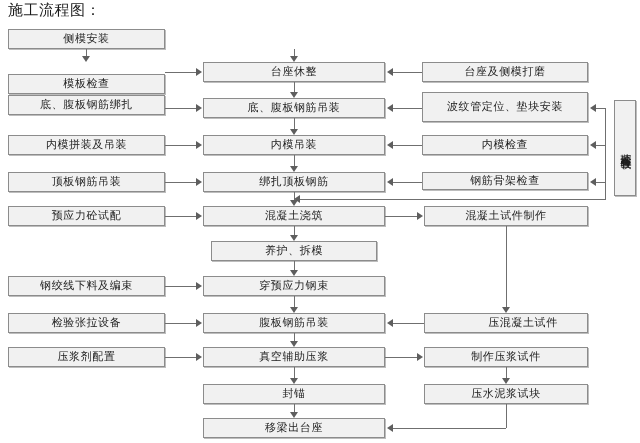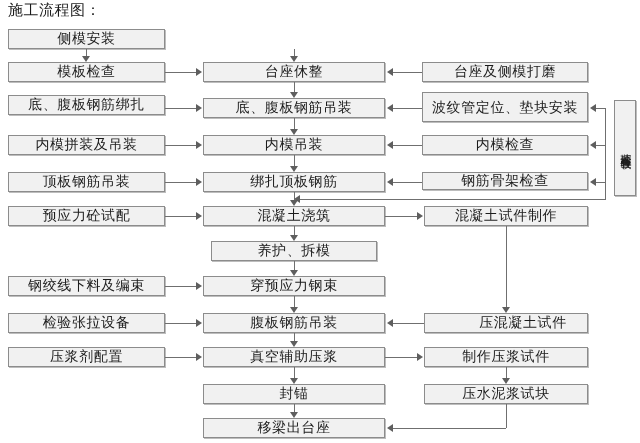--- a/index.html
+++ b/index.html
@@ -25,21 +25,21 @@
     position:absolute;
     box-sizing:border-box;
     background:#f1f1f1;
     border:1px solid #8c8c8c;
     box-shadow:1px 1px 0 0 #bdbdbd;
     display:flex;
     align-items:center;
     justify-content:center;
     text-align:center;
     color:#1c1c1c;
-    font-size:14px;
+    font-size:11px;
     line-height:1.25;
     letter-spacing:0.6px;
     padding:0 2px;
   }
   .node.two-line{line-height:1.15;}
 
   .node.vertical{
     writing-mode:vertical-rl;
     text-orientation:upright;
     letter-spacing:1px;
@@ -70,21 +70,21 @@
   }
 </style>
 </head>
 <body>
 
 <div id="stage">
 
   <div class="title">施工流程图：</div>
 
   <div class="node" style="left:8px;top:29px;width:157px;height:20px;">侧模安装</div>
-  <div class="node" style="left:8px;top:62px;width:157px;height:20px;">模板检查</div>
+  <div class="node" style="left:8px;top:74px;width:157px;height:20px;">模板检查</div>
   <div class="node" style="left:8px;top:95px;width:157px;height:20px;">底、腹板钢筋绑扎</div>
   <div class="node" style="left:8px;top:135px;width:157px;height:20px;">内模拼装及吊装</div>
   <div class="node" style="left:8px;top:172px;width:157px;height:20px;">顶板钢筋吊装</div>
   <div class="node" style="left:8px;top:206px;width:157px;height:20px;">预应力砼试配</div>
   <div class="node" style="left:8px;top:276px;width:157px;height:20px;">钢绞线下料及编束</div>
   <div class="node" style="left:8px;top:313px;width:157px;height:20px;">检验张拉设备</div>
   <div class="node" style="left:8px;top:347px;width:157px;height:20px;">压浆剂配置</div>
 
   <div class="node" style="left:203px;top:62px;width:182px;height:20px;">台座休整</div>
   <div class="node" style="left:203px;top:98px;width:182px;height:20px;">底、腹板钢筋吊装</div>

